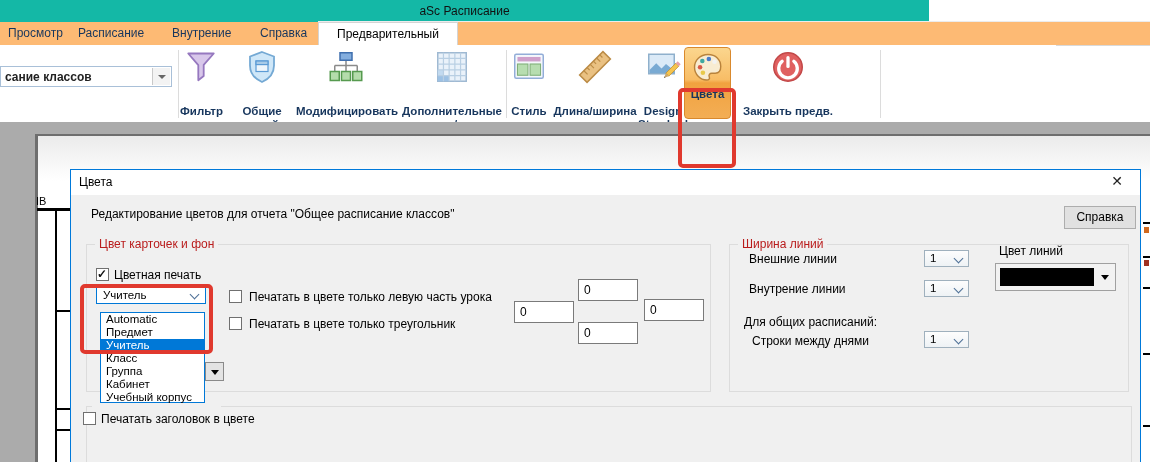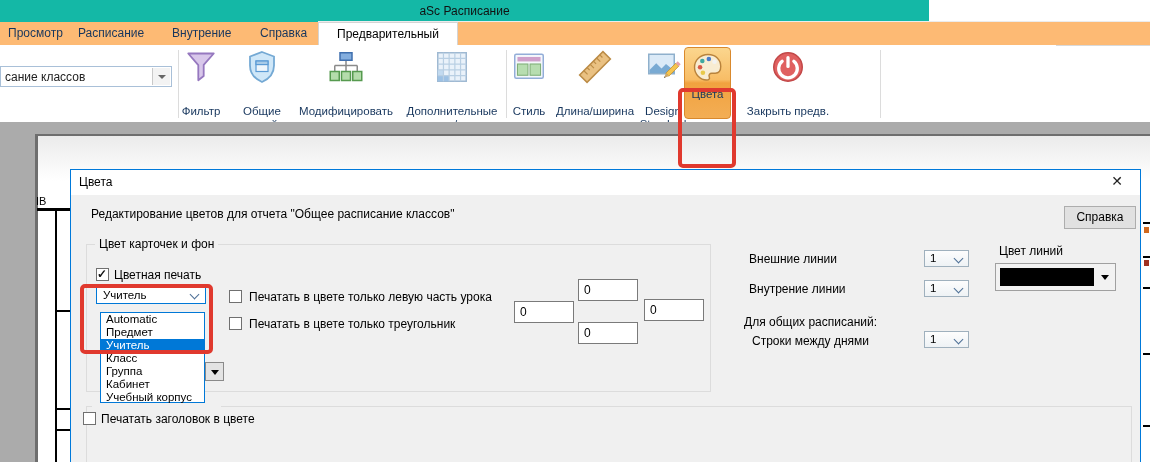--- a/index.html
+++ b/index.html
@@ -11,21 +11,21 @@
   .app-title{position:absolute;left:0;right:0;top:4px;text-align:center;font-size:12px;color:#111;}
   .title-underline{position:absolute;left:318px;top:21px;width:832px;height:1px;background:#ececec;}
 
   
   .tabrow{position:absolute;left:0;top:22px;width:1150px;height:23px;background:#fdba74;border-bottom:1px solid #d9d9d9;}
   .tab{position:absolute;top:0;height:22px;line-height:22px;color:#17365d;font-size:12px;cursor:default;}
   .tab-active{position:absolute;left:318px;top:0;width:140px;height:23px;line-height:22px;text-align:center;
     background:#fff;border:1px solid #d4d4d4;border-bottom:none;color:#000;box-sizing:border-box;}
 
   
-  .ribbon{position:absolute;left:0;top:45px;width:1056px;height:77px;background:#fff;border-bottom:1px solid #cfcfcf;}
+  .ribbon{position:absolute;left:0;top:45px;width:1056px;height:77px;background:#fff;border-bottom:1px solid #cfcfcf;font-weight:bold;}
   .report-combo{position:absolute;left:0;top:21px;width:172px;height:21px;background:#fff;border:1px solid #a9c0d8;box-sizing:border-box;}
   .report-combo .rc-text{position:absolute;left:4px;top:3px;font-size:12px;color:#222;white-space:nowrap;}
   .rc-btn{position:absolute;right:1px;top:1px;width:17px;height:17px;background:#f3f3f3;border-left:1px solid #c9c9c9;}
   .rc-arrow{position:absolute;left:5px;top:7px;width:0;height:0;border-left:4px solid transparent;border-right:4px solid transparent;border-top:4px solid #666;}
   .rsep{position:absolute;top:5px;width:1px;height:68px;background:#dcdcdc;}
   .rbtn{position:absolute;top:2px;text-align:center;}
   .rbtn .ric{display:block;margin:2px auto 0;width:36px;height:36px;}
   .rlabel{margin-top:20px;font-size:11.5px;line-height:12.5px;color:#17365d;white-space:pre-line;}
   .colors-btn{position:absolute;left:684px;top:2px;width:47px;height:72px;border-radius:4px;
     background:linear-gradient(180deg,#fbd68e 0%,#f8bd66 45%,#f1a23f 50%,#f3ae55 100%);
@@ -48,21 +48,21 @@
   .dialog{position:absolute;left:70px;top:169px;width:1071px;height:310px;background:#f0f0f0;
     border:1px solid #0079da;box-sizing:border-box;z-index:10;}
   .dlg-titlebar{position:absolute;left:0;top:0;width:100%;height:25px;background:#fff;}
   .dlg-title{position:absolute;left:8px;top:5px;font-size:12px;color:#000;}
   .dlg-close{position:absolute;right:12px;top:3px;width:22px;height:18px;text-align:center;font-size:14px;color:#222;cursor:default;}
   .dlg-desc{position:absolute;left:20px;top:37px;font-size:12px;color:#000;}
   .btn{position:absolute;background:#e1e1e1;border:1px solid #adadad;box-sizing:border-box;text-align:center;font-size:12px;color:#000;}
   .help-btn{left:993px;top:36px;width:72px;height:23px;line-height:21px;}
 
   .groupbox{position:absolute;border:1px solid #dcdcdc;box-sizing:border-box;}
-  .group-label{position:absolute;top:-8px;left:8px;background:#f0f0f0;padding:0 4px;font-size:12px;color:#000000;}
+  .group-label{position:absolute;top:-8px;left:8px;background:#f0f0f0;padding:0 4px;font-size:12px;color:#b91c1c;}
   .g1{left:15px;top:74px;width:625px;height:148px;}
   .g2{left:658px;top:74px;width:400px;height:148px;}
 
   .cb{position:absolute;width:13px;height:13px;background:#fff;border:1px solid #707070;box-sizing:border-box;}
   .cb.checked::after{content:"\2713";position:absolute;left:0;top:-2px;font-size:12px;color:#111;font-weight:bold;}
   .cb-label{position:absolute;font-size:12px;color:#000;white-space:nowrap;}
 
   .combo-open{position:absolute;left:25px;top:117px;width:110px;height:17px;background:#fff;border:1px solid #0078d7;box-sizing:border-box;}
   .combo-open .co-text{position:absolute;left:6px;top:1px;font-size:11.5px;}
   .chev{position:absolute;width:6px;height:6px;border-right:1.5px solid #4d6f96;border-bottom:1.5px solid #4d6f96;transform:rotate(45deg);}
@@ -287,20 +287,23 @@
     <span class="cb" style="left:158px;top:120px"></span>
     <span class="cb-label" style="left:178px;top:120px">Печатать в цвете только левую часть урока</span>
     <span class="cb" style="left:158px;top:147px"></span>
     <span class="cb-label" style="left:178px;top:147px">Печатать в цвете только треугольник</span>
 
     <input class="numfield" style="left: 507px; top: 109px;" value="0">
     <input class="numfield" style="left: 443px; top: 131px;" value="0">
     <input class="numfield" style="left: 573px; top: 129px;" value="0">
     <input class="numfield" style="left: 507px; top: 152px;" value="0">
 
+    <div class="groupbox g2">
+      <span class="group-label">Ширина линий</span>
+    </div>
     <span class="flabel" style="left:678px;top:82px">Внешние линии</span>
     <div class="mini-combo" style="left:853px;top:80px">
       <span class="mc-val">1</span>
       <span class="chev" style="right:6px;top:4px"></span>
     </div>
     <span class="flabel" style="left:678px;top:112px">Внутрение линии</span>
     <div class="mini-combo" style="left:853px;top:110px">
       <span class="mc-val">1</span>
       <span class="chev" style="right:6px;top:4px"></span>
     </div>

